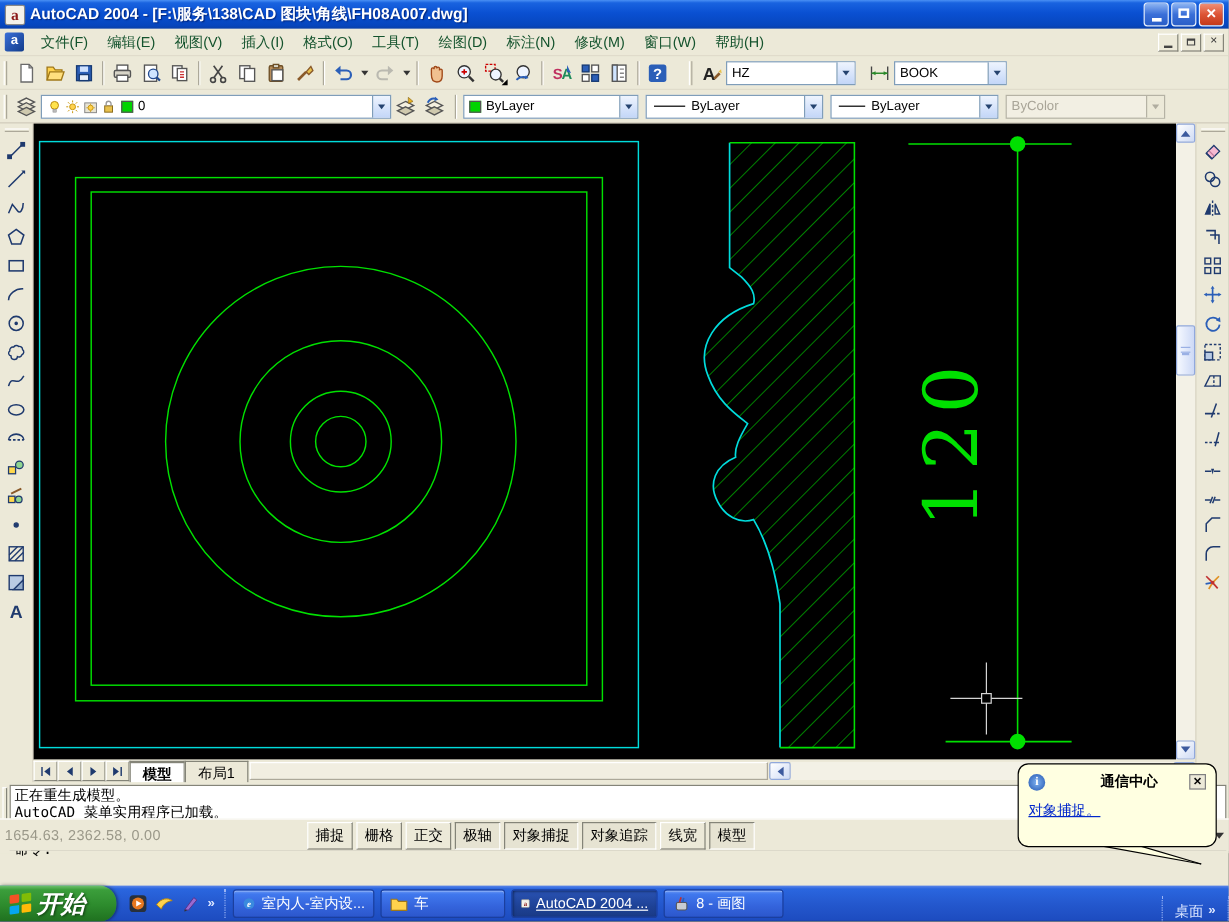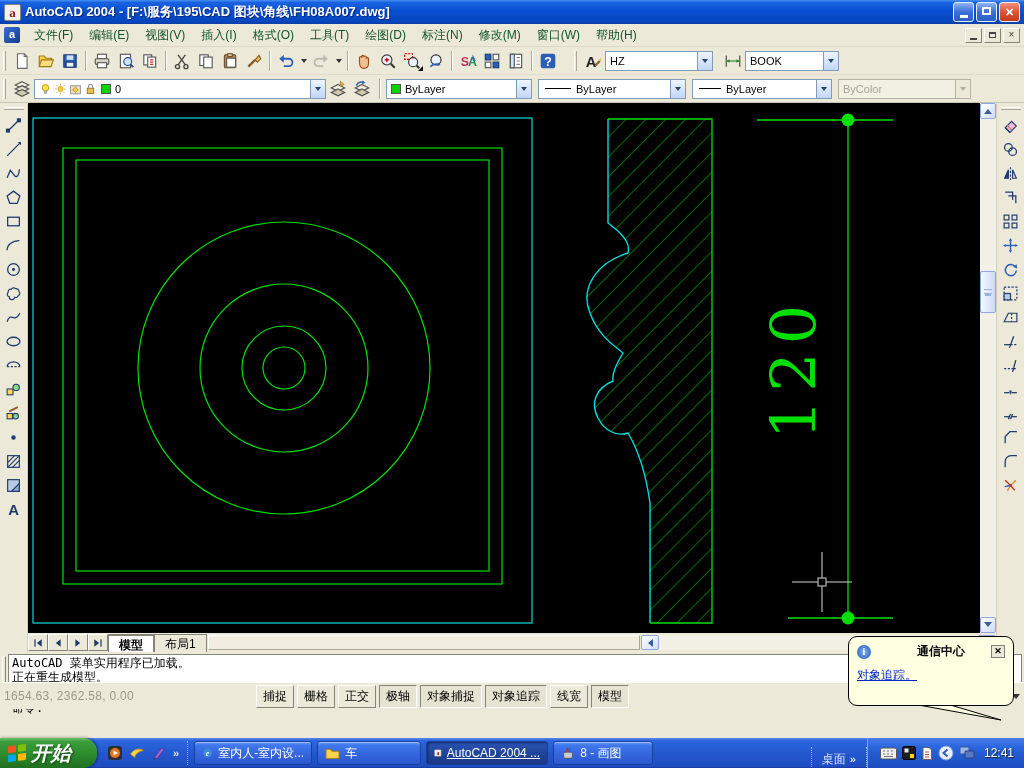--- a/index.html
+++ b/index.html
@@ -163,21 +163,21 @@
   .tray { height:30px; display:flex; align-items:center; gap:5px; padding:0 10px 0 12px;
     background:linear-gradient(180deg,#4a7ce8 0%,#2a66df 30%,#2458ce 60%,#1d4cc0 100%);
     border-left:1px solid #7ba0ef; }
   .clock { color:#fff; font-size:12px; margin-left:4px; text-shadow:1px 1px 1px #123; }
 </style>
 </head>
 <body>
 
 <div class="titlebar">
   <div class="ticon">a</div>
-  <div class="ttext">AutoCAD 2004 - [F:\服务\195\CAD 图块\角线\FH08A007.dwg]</div>
+  <div class="ttext">AutoCAD 2004 - [F:\服务\138\CAD 图块\角线\FH08A007.dwg]</div>
   <div class="winbtns">
     <div class="winbtn">
         <span class="minbar"></span>
       </div>
     <div class="winbtn">
         <span class="rest"></span>
       </div>
     <div class="winbtn close">✕</div>
   </div>
 </div>
@@ -774,22 +774,22 @@
     </div>
   <div class="htrack"></div>
   <div class="hsbtn right">
       <i></i>
     </div>
 </div>
 
 <div class="cmd">
   <div class="cmdgrip"></div>
   <div class="cmdbox">
+    <div class="cmdline">正在重生成模型。</div>
     <div class="cmdline">AutoCAD 菜单实用程序已加载。</div>
-    <div class="cmdline">正在重生成模型。</div>
     <div class="cmdprompt">命令:</div>
   </div>
 </div>
 
 <div class="statusbar">
   <div class="coords">1654.63, 2362.58, 0.00</div>
   <div class="stog">捕捉</div>
   <div class="stog">栅格</div>
   <div class="stog">正交</div>
   <div class="stog pressed">极轴</div>
@@ -808,21 +808,21 @@
     <span style="width:0;height:0;border:4px solid transparent;border-top:5px solid #333;margin-top:5px"></span>
   </div>
 </div>
 
 <div class="balloon">
   <div class="brow">
     <span class="binfo">i</span>
     <span class="btitle">通信中心</span>
     <span class="bclose">✕</span>
   </div>
-  <a class="blink" href="#">对象追踪。</a>
+  <a class="blink" href="#">对象捕捉。</a>
 </div>
 <svg class="btail" width="100" height="18" viewBox="0 0 100 18">
   <polygon points="8,0 96,16 42,0" fill="#ffffe1"></polygon>
   <line x1="8" y1="0" x2="96" y2="16" stroke="#000"></line>
   <line x1="42" y1="0" x2="96" y2="16" stroke="#000"></line>
 </svg>
 
 <div class="taskbar">
   <div class="startbtn">
     <span class="flag">
@@ -873,37 +873,13 @@
         <rect x="3" y="7" width="10" height="7" rx="1.5" fill="#c8ccd4" stroke="#555"></rect>
         <line x1="6" y1="7" x2="7.5" y2="2" stroke="#c03030" stroke-width="1.6"></line>
         <line x1="9" y1="7" x2="10" y2="2.5" stroke="#2b5fb8" stroke-width="1.6"></line>
       </svg>
     <span>8 - 画图</span>
   </div>
   <div class="deskbar">
     <span>桌面</span>
     <span class="chev">»</span>
   </div>
-  <div class="tray">
-    <svg width="17" height="13" viewBox="0 0 17 13">
-        <rect x=".5" y="1" width="16" height="11" rx="1.5" fill="#f0f0f0" stroke="#555"></rect>
-        <path d="M3 4 h2 M7 4 h2 M11 4 h2 M3 7 h2 M7 7 h2 M11 7 h2 M4 9.5 h9" stroke="#777" stroke-width="1"></path>
-      </svg>
-    <svg width="14" height="14" viewBox="0 0 14 14">
-        <rect x=".5" y=".5" width="13" height="13" rx="2" fill="#1c1c24" stroke="#000"></rect>
-        <rect x="2.5" y="2.5" width="4" height="4" fill="#e8e8e8"></rect>
-        <rect x="8" y="8" width="4" height="4" fill="#ffd21a"></rect>
-      </svg>
-    <svg width="12" height="13" viewBox="0 0 12 13">
-        <path d="M2 .5 H8 L10.5 3 V12.5 H2 Z" fill="#fff" stroke="#666"></path>
-        <path d="M4 5 h4 M4 7.5 h4 M4 10 h4" stroke="#c33" stroke-width=".9"></path>
-      </svg>
-    <svg width="16" height="16" viewBox="0 0 16 16">
-        <circle cx="8" cy="8" r="7" fill="#e8f0fc" stroke="#7b9ae0"></circle>
-        <path d="M9.5 4.5 L5.5 8 L9.5 11.5" fill="none" stroke="#2b5fb8" stroke-width="2"></path>
-      </svg>
-    <svg width="16" height="14" viewBox="0 0 16 14">
-        <rect x="1" y="1" width="9" height="7" rx="1" fill="#9ab8e8" stroke="#3a5a9a"></rect>
-        <rect x="6" y="5" width="9" height="7" rx="1" fill="#5a78c8" stroke="#24407a"></rect>
-      </svg>
-    <span class="clock">12:41</span>
-  </div>
 </div>
 
 </body></html>

